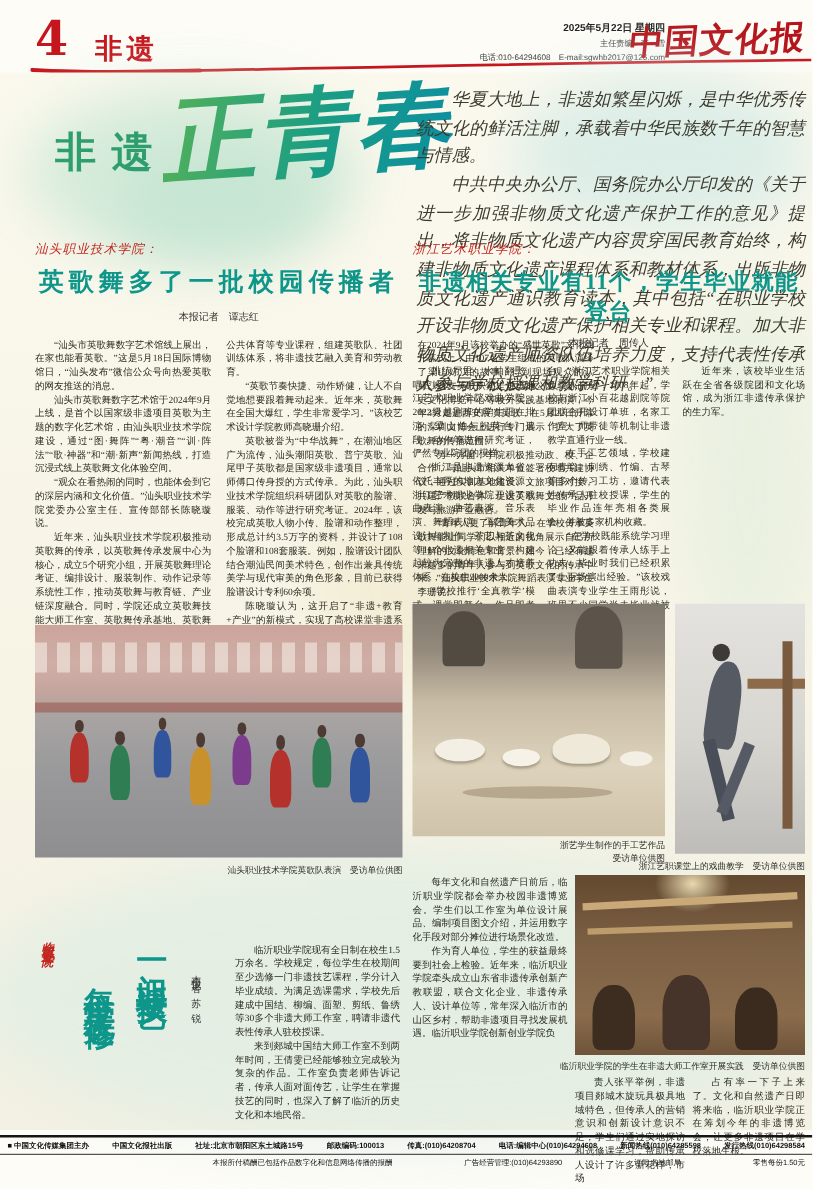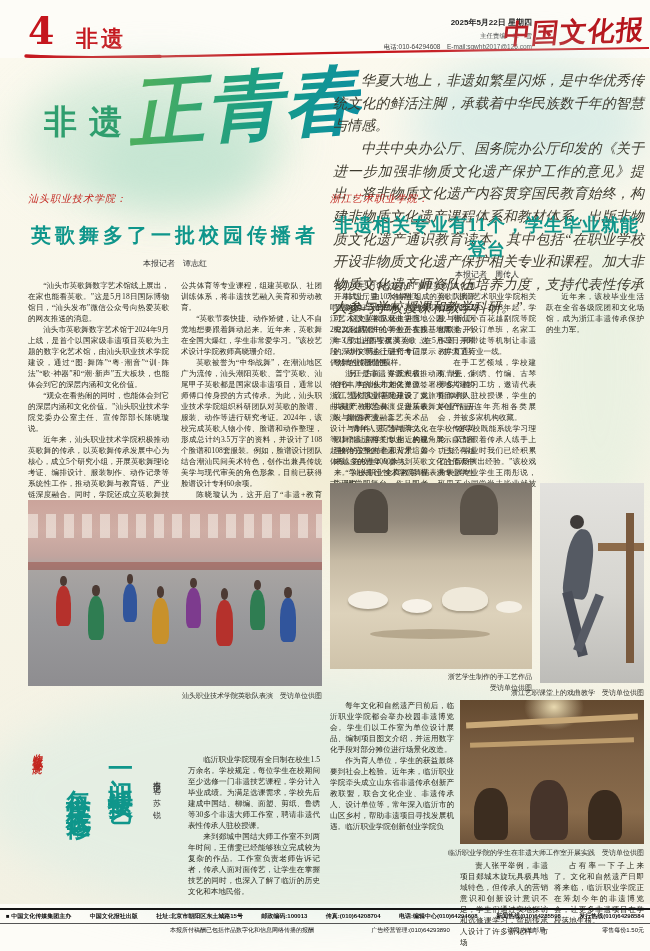--- a/index.html
+++ b/index.html
@@ -32,21 +32,21 @@
   .headline{font-weight:bold;color:#0f968b;text-align:center}
   .byline{text-align:center;font-size:8px;color:#333;font-family:"Liberation Sans",sans-serif}
   .cols{text-align:justify;color:#29291f;font-size:7.6px;line-height:11px;column-fill:auto}
   .cols p{text-indent:2em}
   .caption{font-size:7px;color:#2e2e28;text-align:right;font-family:"Liberation Sans",sans-serif}
   .photo{position:absolute;overflow:hidden}
   .photo span{position:absolute;display:block}
 
   
   .a1{position:absolute;left:28px;top:192px;width:294px}
-  .a1 .headline{font-size:20px;letter-spacing:4px;margin-top:16px}
+  .a1 .headline{font-size:20px;letter-spacing:4px;margin-top:6px}
   .a1 .byline{margin-top:9px}
   .a1 .cols{margin-top:11px;height:242px;column-count:2;column-gap:12px}
   .ph1{left:28px;top:500px;width:294px;height:186px;background:linear-gradient(180deg,#cba49b 0%,#d2afa6 16%,#c2a49e 30%,#a8a4a2 38%,#9a9a9c 62%,#8e8d90 100%)}
   .cap1{position:absolute;left:28px;top:691px;width:294px}
 
   
   .a2{position:absolute;left:330px;top:192px;width:314px}
   .a2 .headline{font-size:18px;letter-spacing:1px;margin-top:7px}
   .a2 .byline{margin-top:8px}
   .a2 .cols{margin-top:11px;height:223px;column-count:3;column-gap:10px}
@@ -113,21 +113,21 @@
       <p>华夏大地上，非遗如繁星闪烁，是中华优秀传统文化的鲜活注脚，承载着中华民族数千年的智慧与情感。</p>
       <p>中共中央办公厅、国务院办公厅印发的《关于进一步加强非物质文化遗产保护工作的意见》提出，将非物质文化遗产内容贯穿国民教育始终，构建非物质文化遗产课程体系和教材体系，出版非物质文化遗产通识教育读本，其中包括“在职业学校开设非物质文化遗产保护相关专业和课程。加大非物质文化遗产师资队伍培养力度，支持代表性传承人参与学校授课和教学科研。”</p>
     </div>
 
   <div class="a1">
     <div class="kicker">汕头职业技术学院：</div>
     <div class="headline">英歌舞多了一批校园传播者</div>
     <div class="byline">本报记者　谭志红</div>
     <div class="cols">
         <p>“汕头市英歌舞数字艺术馆线上展出，在家也能看英歌。”这是5月18日国际博物馆日，“汕头发布”微信公众号向热爱英歌的网友推送的消息。</p>
-        <p>汕头市英歌舞数字艺术馆于2024年9月上线，是首个以国家级非遗项目英歌为主题的数字化艺术馆，由汕头职业技术学院建设，通过“图·舞阵”“粤·潮音”“训·阵法”“歌·神器”和“潮·新声”五大板块，也能体会到它的深层内涵和文化价值。</p>
+        <p>汕头市英歌舞数字艺术馆于2024年9月上线，是首个以国家级非遗项目英歌为主题的数字化艺术馆，由汕头职业技术学院建设，通过“图·舞阵”“粤·潮音”“训·阵法”“歌·神器”和“潮·新声”新闻热线，打造沉浸式线上英歌舞文化体验空间。</p>
         <p>“观众在看热闹的同时，也能体会到它的深层内涵和文化价值。”汕头职业技术学院党委办公室主任、宣传部部长陈晓璇说。</p>
         <p>近年来，汕头职业技术学院积极推动英歌舞的传承，以英歌舞传承发展中心为核心，成立5个研究小组，开展英歌舞理论考证、编排设计、服装制作、动作记录等系统性工作，推动英歌舞与教育链、产业链深度融合。同时，学院还成立英歌舞技能大师工作室、英歌舞传承基地、英歌舞产业学院，开设英歌舞体育、舞蹈表演、公共体育等专业课程，组建英歌队、社团训练体系，将非遗技艺融入美育和劳动教育。</p>
         <p>“英歌节奏快捷、动作矫健，让人不自觉地想要跟着舞动起来。近年来，英歌舞在全国大爆红，学生非常爱学习。”该校艺术设计学院教师高晓珊介绍。</p>
         <p>英歌被誉为“中华战舞”，在潮汕地区广为流传，汕头潮阳英歌、普宁英歌、汕尾甲子英歌都是国家级非遗项目，通常以师傅口传身授的方式传承。为此，汕头职业技术学院组织科研团队对英歌的脸谱、服装、动作等进行研究考证。2024年，该校完成英歌人物小传、脸谱和动作整理，形成总计约3.5万字的资料，并设计了108个脸谱和108套服装。例如，脸谱设计团队结合潮汕民间美术特色，创作出兼具传统美学与现代审美的角色形象，目前已获得脸谱设计专利60余项。</p>
         <p>陈晓璇认为，这开启了“非遗+教育+产业”的新模式，实现了高校课堂非遗系统化教学，培养了一批校园非遗传播者。在2024年9月该校举办的“盛世英歌”文化周开幕式上，由107名学生组成的英歌队演绎了梁山好汉的故事，得到现场观众的认可。这支英歌队还走进当地公园、潮汕历史文化博览中心等校外实践基地展演，今年3月走进西安展演英歌，在5月22日开幕的深圳文博会上进行专门展示，扩大了英歌舞的传播范围。</p>
         <p>另一方面，学院积极推动政、校、企合作，与汕头市相关单位签署校地共建协议，通过实训基地建设、文旅项目对接，共建产教联合体，促进英歌舞文创产品开发与旅游产业融合。</p>
         <p>“青年人更了解青年人，在学校传承英歌舞能让同学们以相近的视角展示自己所理解的文化特色和背景。如今，已经有越来越多的青年人参与到英歌文化的传承中来。”汕头职业技术学院舞蹈表演专业学生李珊说。</p>
       </div>
   </div>
   <div class="photo ph1">

